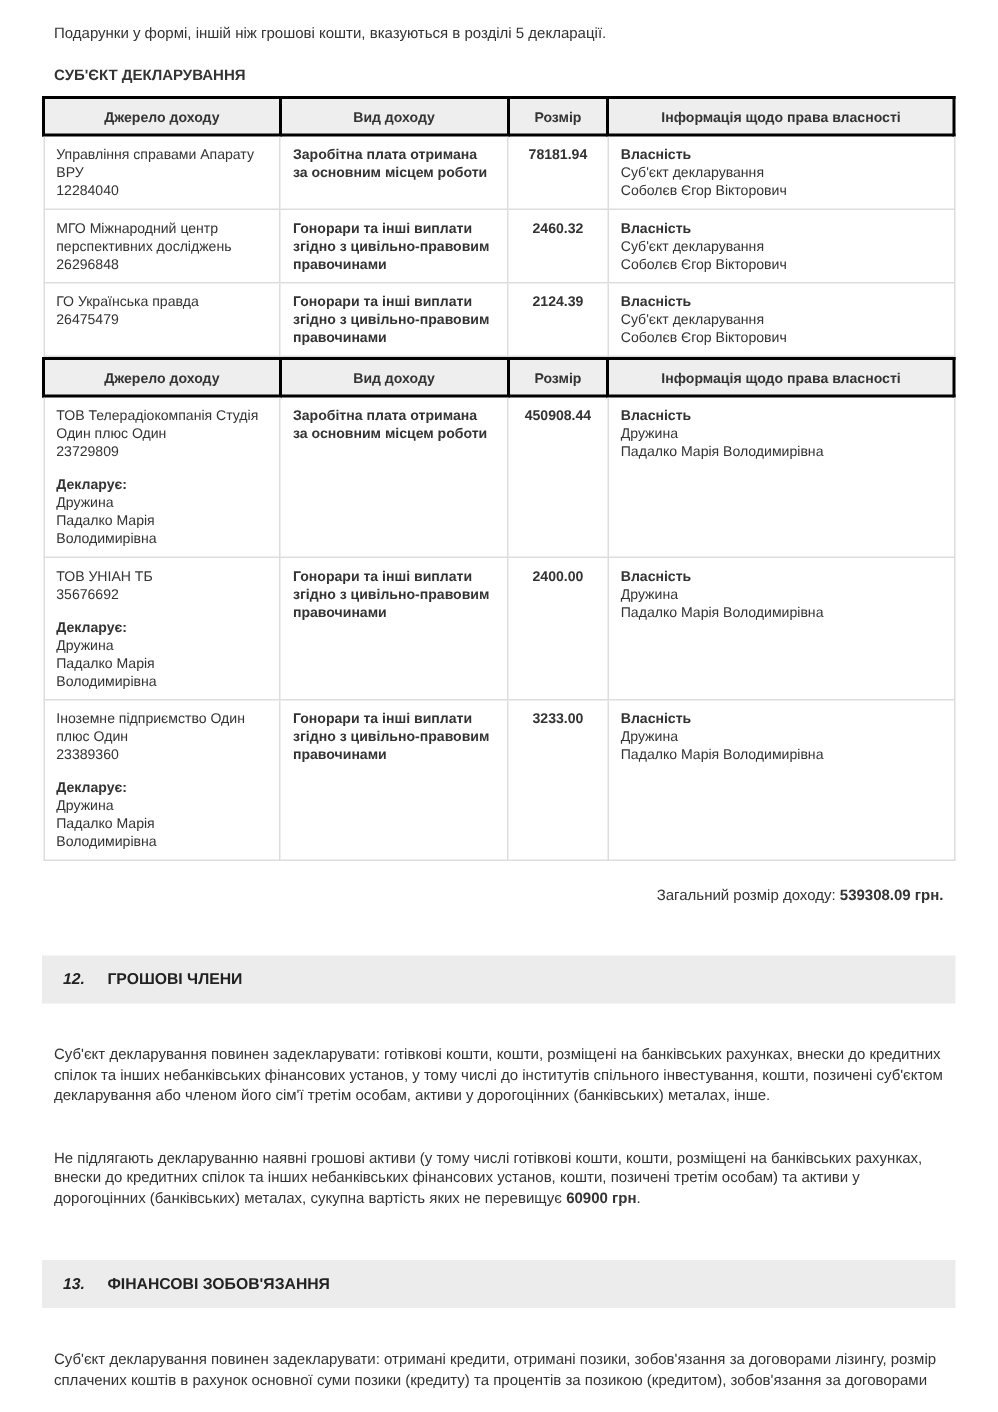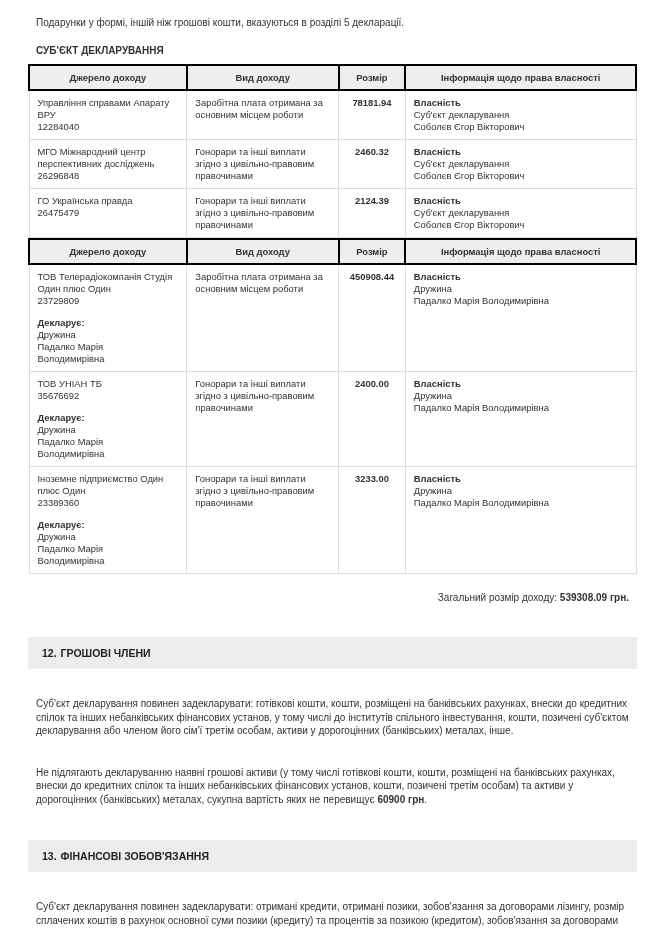--- a/index.html
+++ b/index.html
@@ -20,33 +20,33 @@
     padding: 6px 4px; color: #333;
   }
   td {
     border: 1px solid #dddddd; vertical-align: top;
     font-size: 9.4px; line-height: 12px; padding: 6px 8px;
   }
   .col-source { width: 26%; }
   .col-type   { width: 25%; }
   .col-amount { width: 11%; }
   .col-own    { width: 38%; }
-  .type-cell { font-weight: normal; }
+  .type-cell { font-weight: bold; }
   .amount-cell { text-align: center; font-weight: bold; }
   .cell-line { min-height: 12px; }
   .gap-line { height: 10px; }
   .b { font-weight: bold; }
   .total-line {
     text-align: right; font-size: 10px; margin: 18px 8px 0 8px;
   }
   .section-bar {
     background: #ececec; margin-top: 34px;
     padding: 10px 14px; font-size: 10.5px; font-weight: bold; color: #222;
   }
-  .sec-num { margin-right: 4px; }
+  .sec-num { margin-right: 15px; font-style: italic; }
   .para {
     font-size: 10px; line-height: 13.5px;
     margin: 28px 8px 10px 8px;
   }
 </style>
 </head>
 <body>
 
 <div class="page">
   <p class="intro text-inset">Подарунки у формі, іншій ніж грошові кошти, вказуються в розділі 5 декларації.</p>

